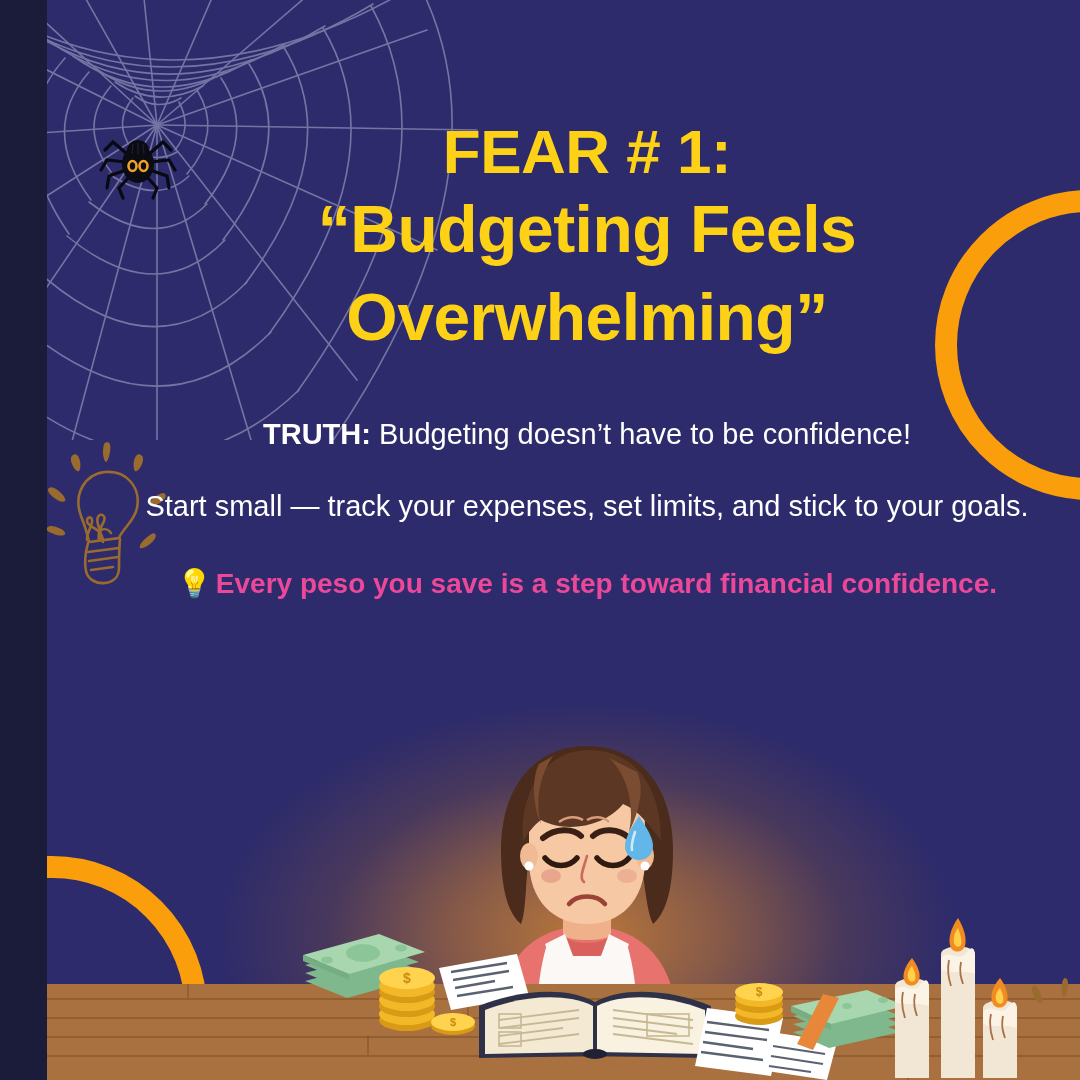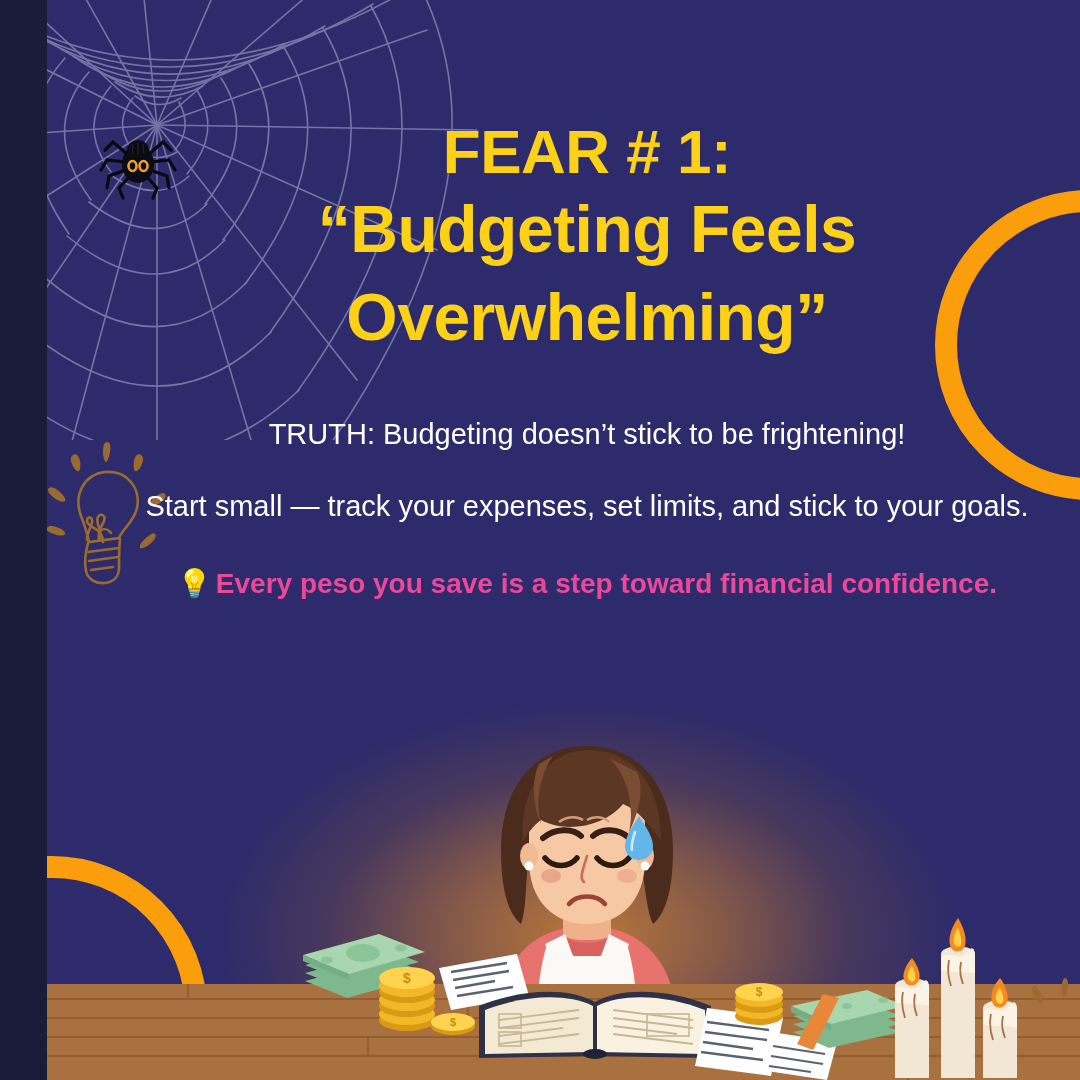--- a/index.html
+++ b/index.html
@@ -106,21 +106,21 @@
     display: block;
     font-size: 66px;
     line-height: 1.32;
   }
   .truth-line {
     margin-top: 55px;
     color: #ffffff;
     font-size: 29px;
     line-height: 1.3;
   }
-  .truth-line b { font-weight: 400; }
+  .truth-line b { font-weight: 700; }
   .sub-line {
     margin-top: 34px;
     color: #ffffff;
     font-size: 29px;
     line-height: 1.33;
     padding: 0 68px;
   }
   .closer-line {
     margin-top: 40px;
     color: #ec4899;
@@ -275,21 +275,21 @@
       <path d="M112 96 C114 98 112 102 107 106 C102 110 98 111 97 110 C96 108 98 104 103 100 C108 96 111 94 112 96 Z"></path>
     </g>
   </svg>
 
   <div class="text-stack">
     <h1 class="headline">
       <span class="l1">FEAR # 1:</span>
       <span class="l2">“Budgeting Feels</span>
       <span class="l3">Overwhelming”</span>
     </h1>
-    <p class="truth-line"><b>TRUTH:</b><span> Budgeting doesn’t stick to be frightening!</span></p>
+    <p class="truth-line"><b>TRUTH:</b><span> Budgeting doesn’t have to be confidence!</span></p>
     <p class="sub-line">Start small — track your expenses, set limits, and stick to your goals.</p>
     <p class="closer-line"><span class="bulb-emoji">💡</span><span>Every peso you save is a step toward financial confidence.</span></p>
   </div>
 
   <div class="scene">
 
     <svg class="woman" width="420" height="340" viewBox="0 0 420 340">
 
       <path d="M120 300 C120 240 150 198 210 198 C270 198 300 240 300 300 L300 340 L120 340 Z" fill="#e8726e"></path>
       <path d="M120 300 C98 300 70 318 58 336 L58 340 L140 340 Z" fill="#e8726e"></path>

